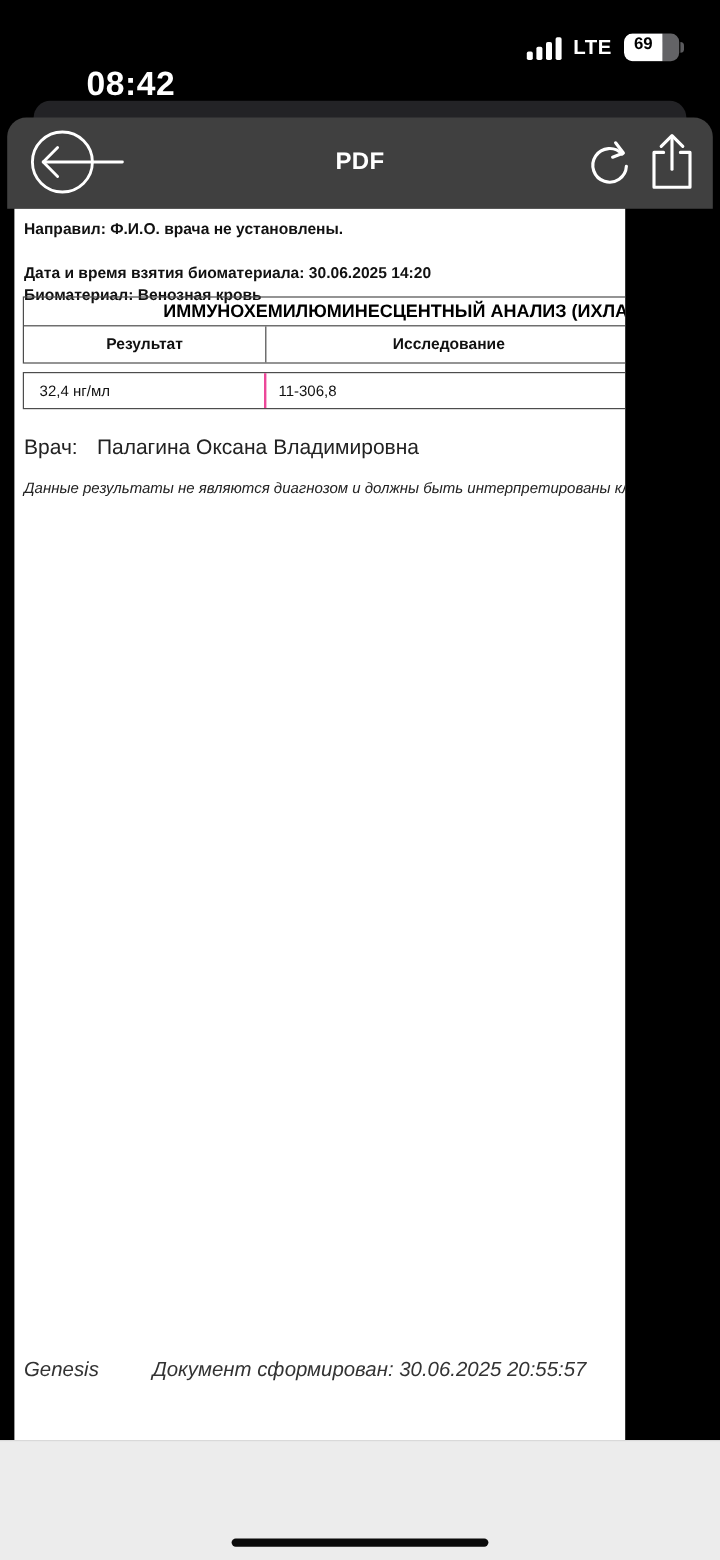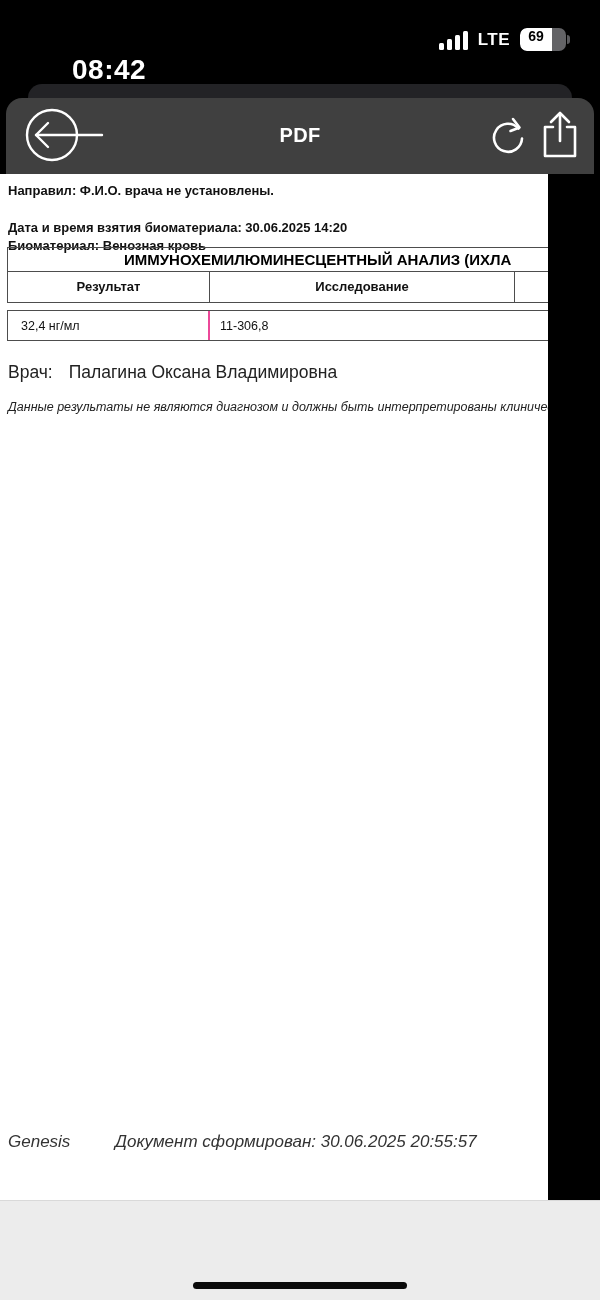--- a/index.html
+++ b/index.html
@@ -47,21 +47,21 @@
     color:#fff; font-size:20px; font-weight:700; letter-spacing:.3px;
   }
   .icon-btn { position:absolute; background:none; border:none; padding:0; cursor:pointer; }
   .btn-back   { left:16px;  top:8px;  width:84px; height:60px; }
   .btn-reload { left:480px; top:16px; width:44px; height:44px; }
   .btn-share  { left:532px; top:12px; width:44px; height:50px; }
   .icon-btn svg { display:block; }
 
   
   .document {
-    position:absolute; top:174px; left:0; width:548px; height:1026px;
+    position:absolute; top:174px; left:12px; width:509px; height:1026px;
     background:#fff; overflow:hidden; color:#1a1a1a;padding-left:19px;
   }
   .doc-line { position:absolute; left:8px; font-size:13px; font-weight:700; color:#111; white-space:nowrap; }
   .l-referral   { top:9px; }
   .l-collection { top:46px; }
   .l-biomat     { top:64px; }
 
   
   .lab-table { position:absolute; top:73px; left:7px; width:645px; }
   .t-head-box { border:1px solid #4d4d4d; }

